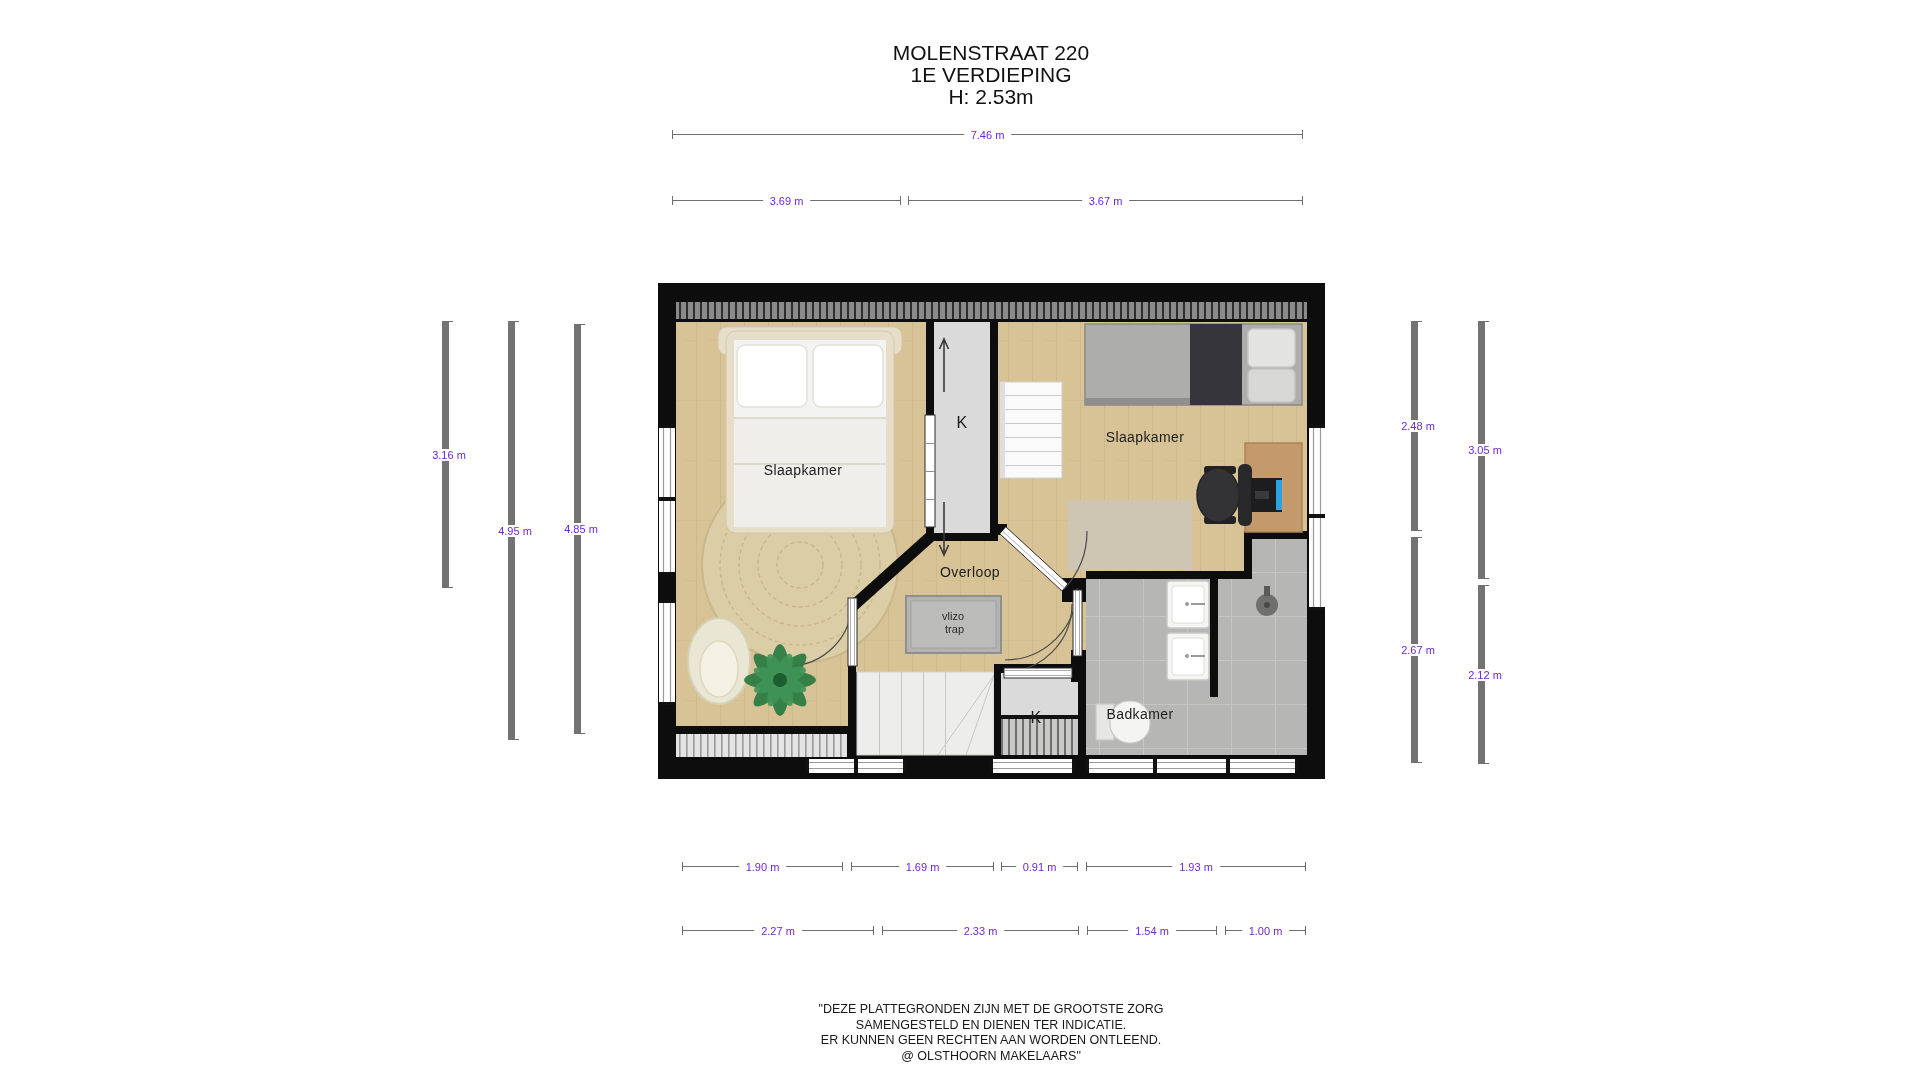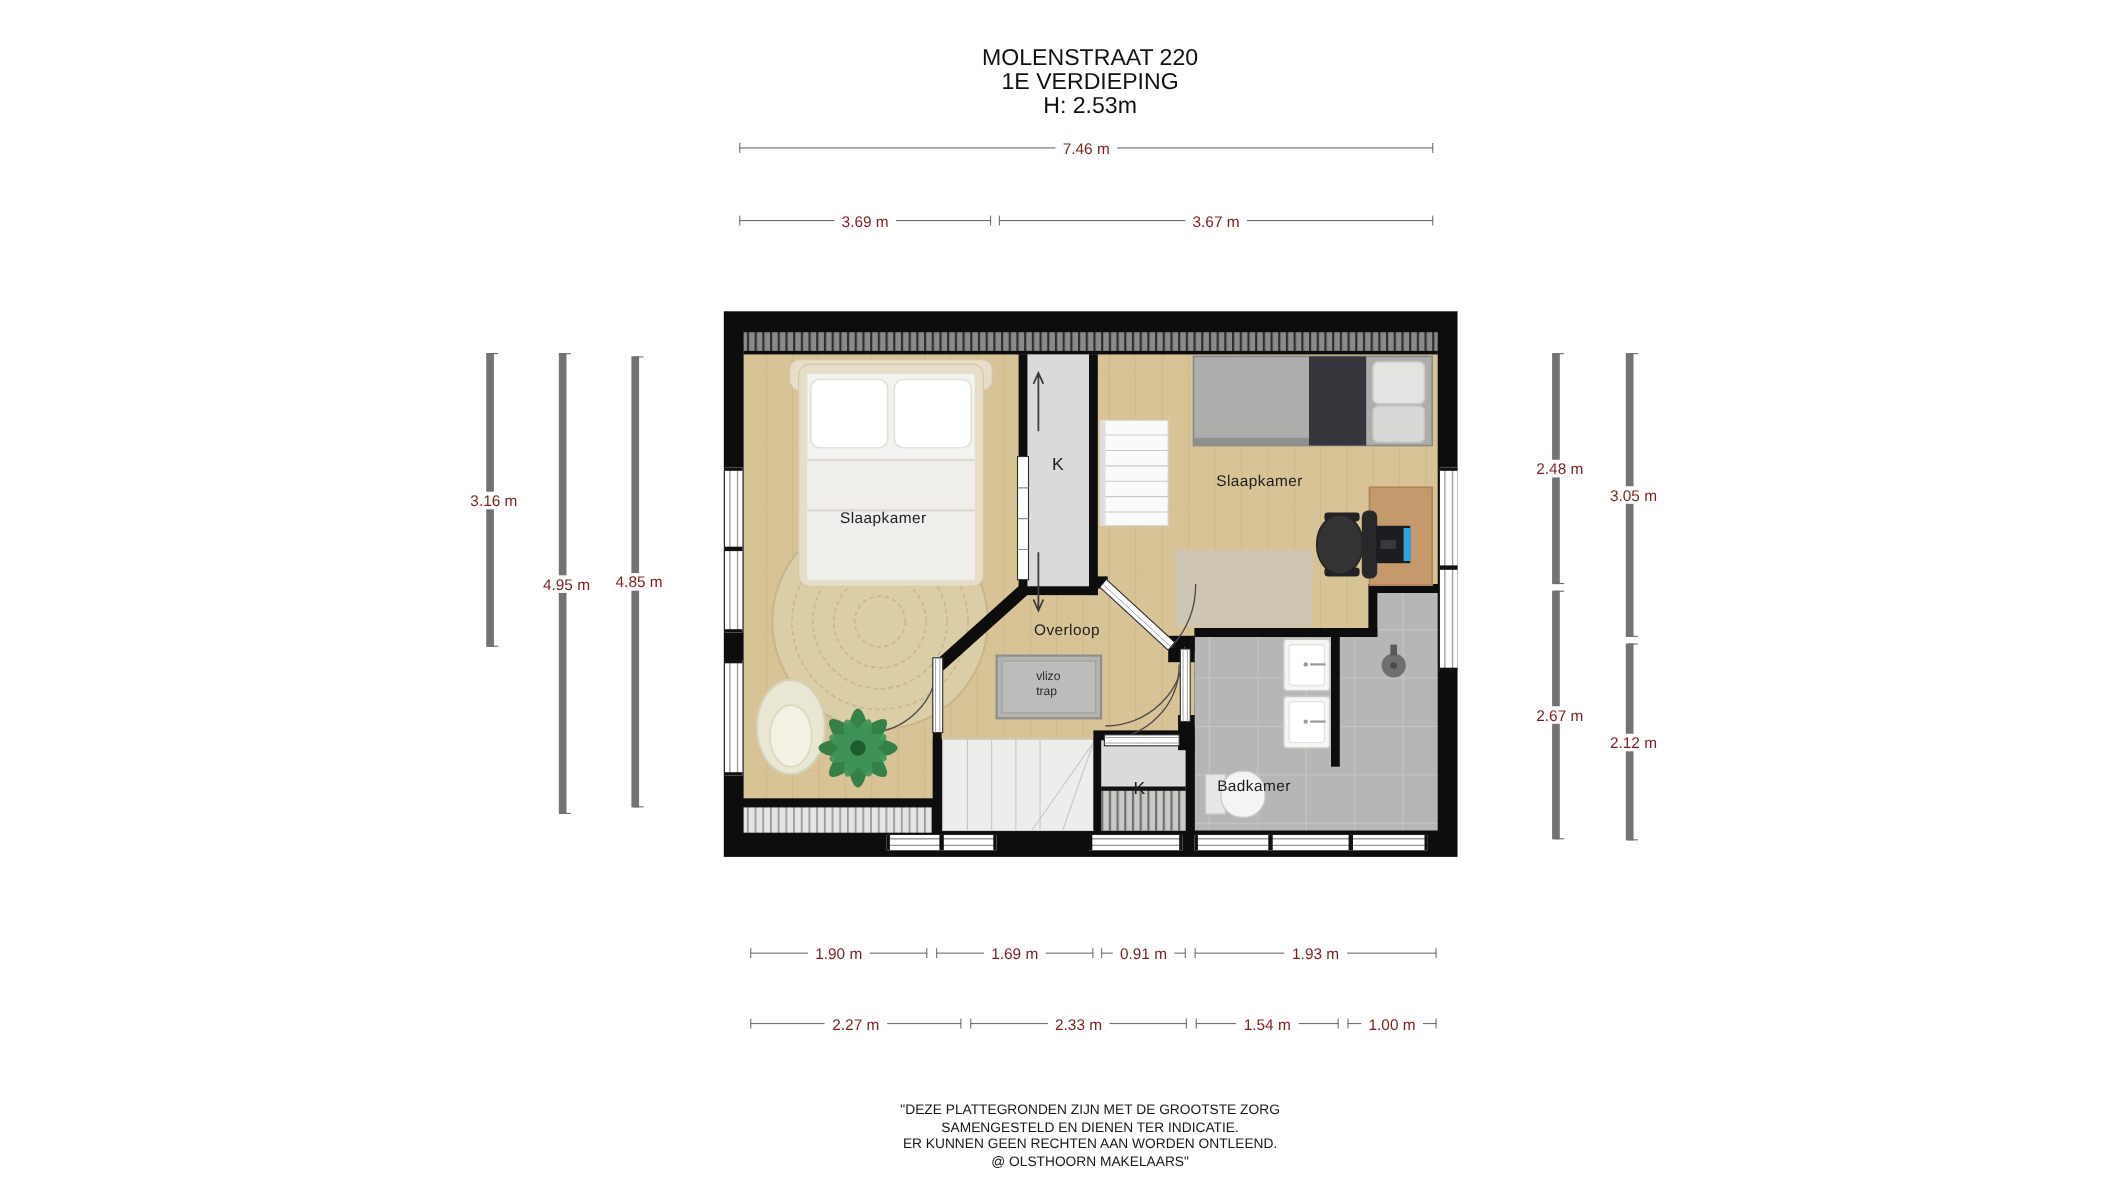--- a/index.html
+++ b/index.html
@@ -6,29 +6,29 @@
   #stage{position:relative;width:1920px;height:1080px;background:#fff;overflow:hidden;
          font-family:"Liberation Sans", sans-serif;color:#1a1a1a;}
   
   .title-block{position:absolute;left:991px;top:14px;transform:translateX(-50%);
                text-align:center;font-size:21px;line-height:22px;color:#111;white-space:nowrap;margin-top:28px;}
   
   .room-label{position:absolute;transform:translate(-50%,-50%);font-size:14px;color:#1d1d1d;
               letter-spacing:.4px;white-space:nowrap;}
   .room-label.small{font-size:16px;}
   .hatch-label{position:absolute;transform:translate(-50%,-50%);font-size:11px;line-height:12.5px;
-               color:#2a2a2a;text-align:left;white-space:nowrap;}
+               color:#2a2a2a;text-align:right;white-space:nowrap;}
   
   .dimh{position:absolute;height:0;border-top:1px solid #6f6f6f;}
   .dimh .tick{position:absolute;width:1px;height:9px;background:#6f6f6f;top:-5px;}
   .dimh .tick.l{left:0}.dimh .tick.r{right:0}
   .dimv{position:absolute;width:0;border-left:7px solid #737373;}
   .dimv .tick{position:absolute;height:1px;width:9px;background:#6f6f6f;left:-5px;}
   .dimv .tick.t{top:0}.dimv .tick.b{bottom:0}
-  .dlabel{position:absolute;background:#fff;padding:0 7px;font-size:14px;color:#7f1d1d;white-space:nowrap;}
+  .dlabel{position:absolute;background:#fff;padding:0 7px;font-size:11px;color:#6d28d9;white-space:nowrap;}
   .dimh .dlabel{left:50%;top:0;transform:translate(-50%,-50%);}
   .dimv .dlabel{left:0;top:50%;transform:translate(-50%,-50%);}
   
   .disclaimer{position:absolute;left:991px;top:1002px;transform:translateX(-50%);
               text-align:center;font-size:12.5px;line-height:15.5px;color:#181818;white-space:nowrap;}
   svg{position:absolute;}
 </style>
 </head>
 <body>
 

